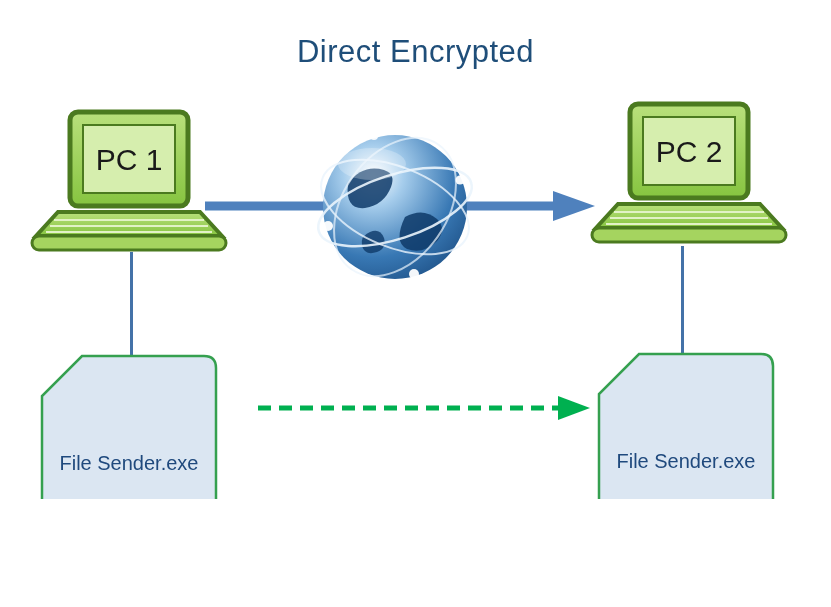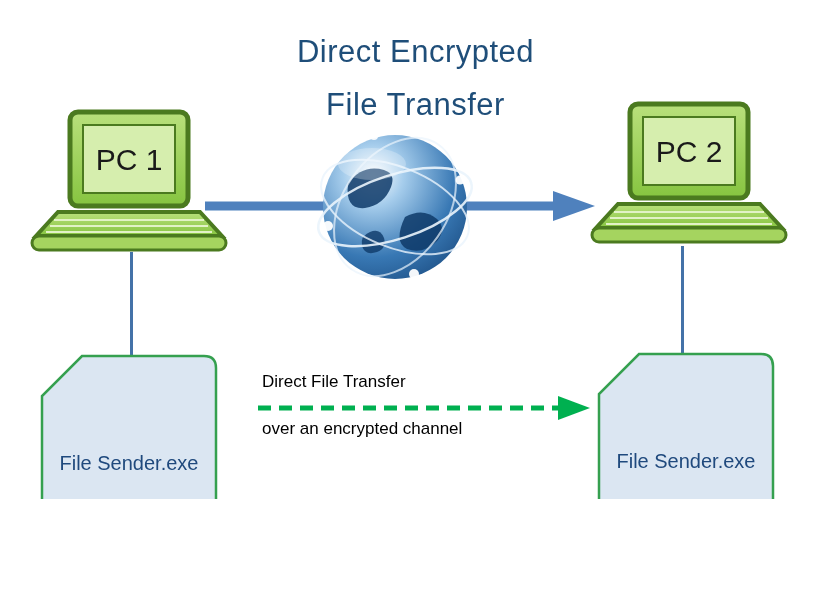--- a/index.html
+++ b/index.html
@@ -73,21 +73,20 @@
   .transfer-label-top    { left: 262px; top: 372px; }
   .transfer-label-bottom { left: 262px; top: 419px; }
 </style>
 </head>
 <body>
 
 <div class="canvas">
 
   <div class="title">
     <div>Direct Encrypted</div>
-    <div>File Transfer</div>
   </div>
 
   <div class="connector connector-left"></div>
   <div class="connector connector-right"></div>
 
   <svg class="net-arrow" viewBox="0 0 390 36">
     <line x1="0" y1="18" x2="352" y2="18" stroke="#4F81BD" stroke-width="9"></line>
     <polygon points="348,3 390,18 348,33" fill="#4F81BD"></polygon>
   </svg>
 
@@ -160,20 +159,18 @@
 
   <div class="doc doc-right">
     <svg viewBox="0 0 178 218">
       <path d="M 42 2 L 164 2 Q 176 2 176 14 L 176 202 Q 176 216 164 216 L 14 216 Q 2 216 2 204 L 2 42 Z" fill="#DBE6F2" stroke="#35A04F" stroke-width="2.5"></path>
     </svg>
     <div class="doc-text">
       <div>File Sender.exe</div>
     </div>
   </div>
 
-  <div class="transfer-label transfer-label-top">Direct File Transfer</div>
   <svg class="transfer-arrow" viewBox="0 0 336 32">
     <line x1="2" y1="16" x2="306" y2="16" stroke="#00B050" stroke-width="5" stroke-dasharray="13 8"></line>
     <polygon points="302,4 334,16 302,28" fill="#00B050"></polygon>
   </svg>
-  <div class="transfer-label transfer-label-bottom">over an encrypted channel</div>
 
 </div>
 
 </body></html>

